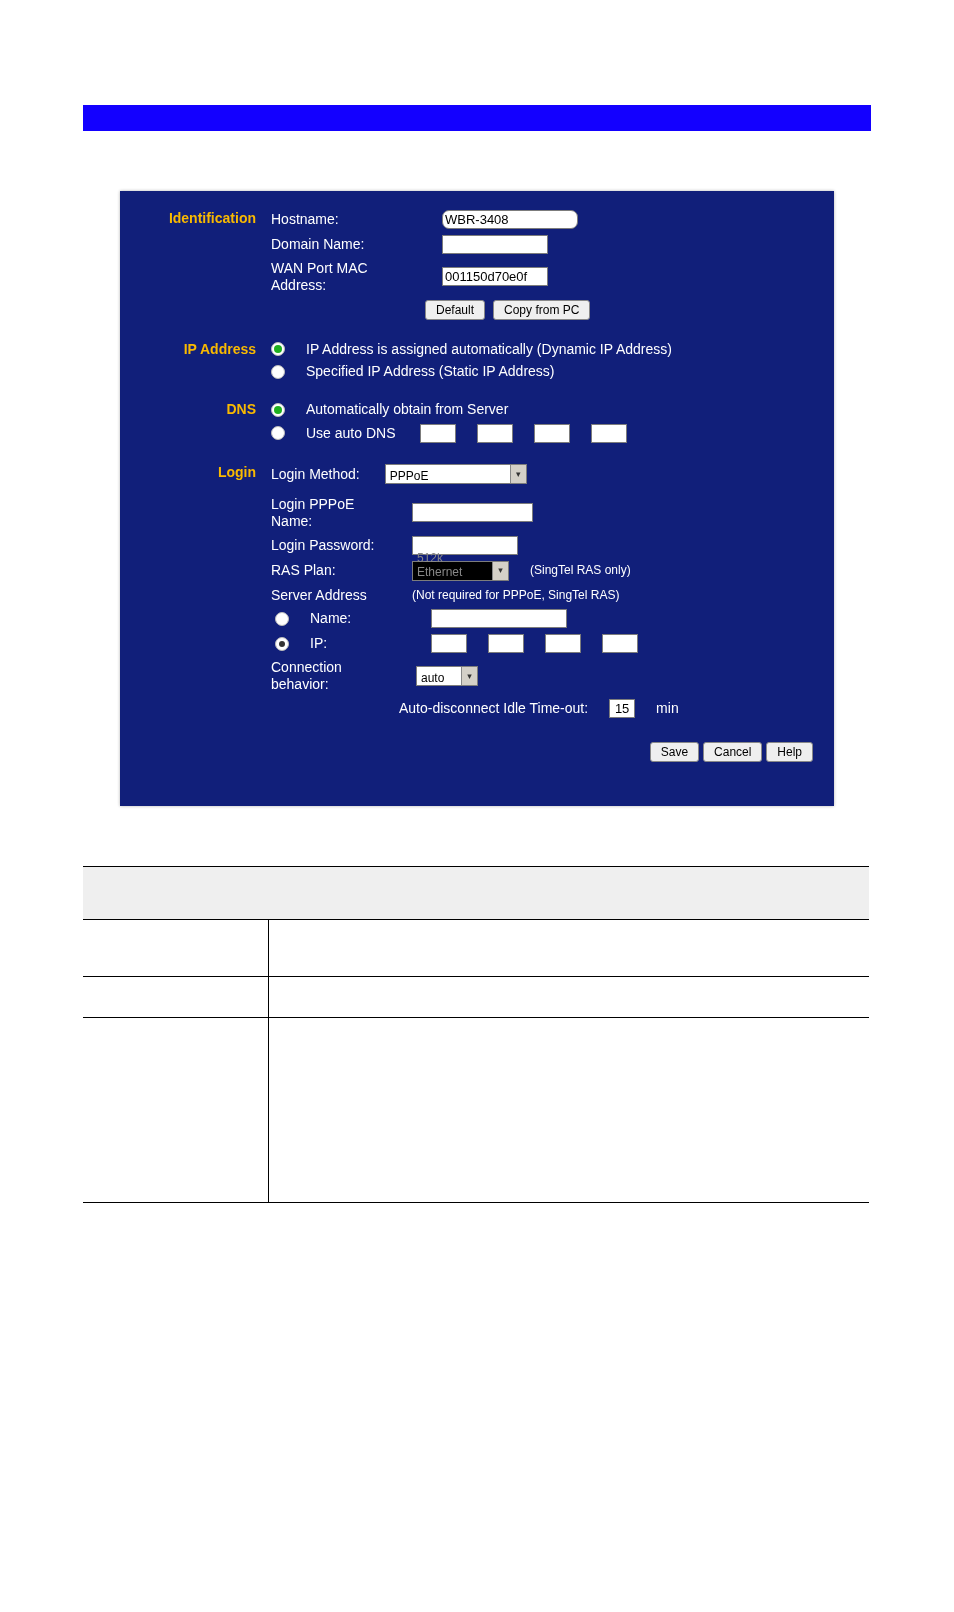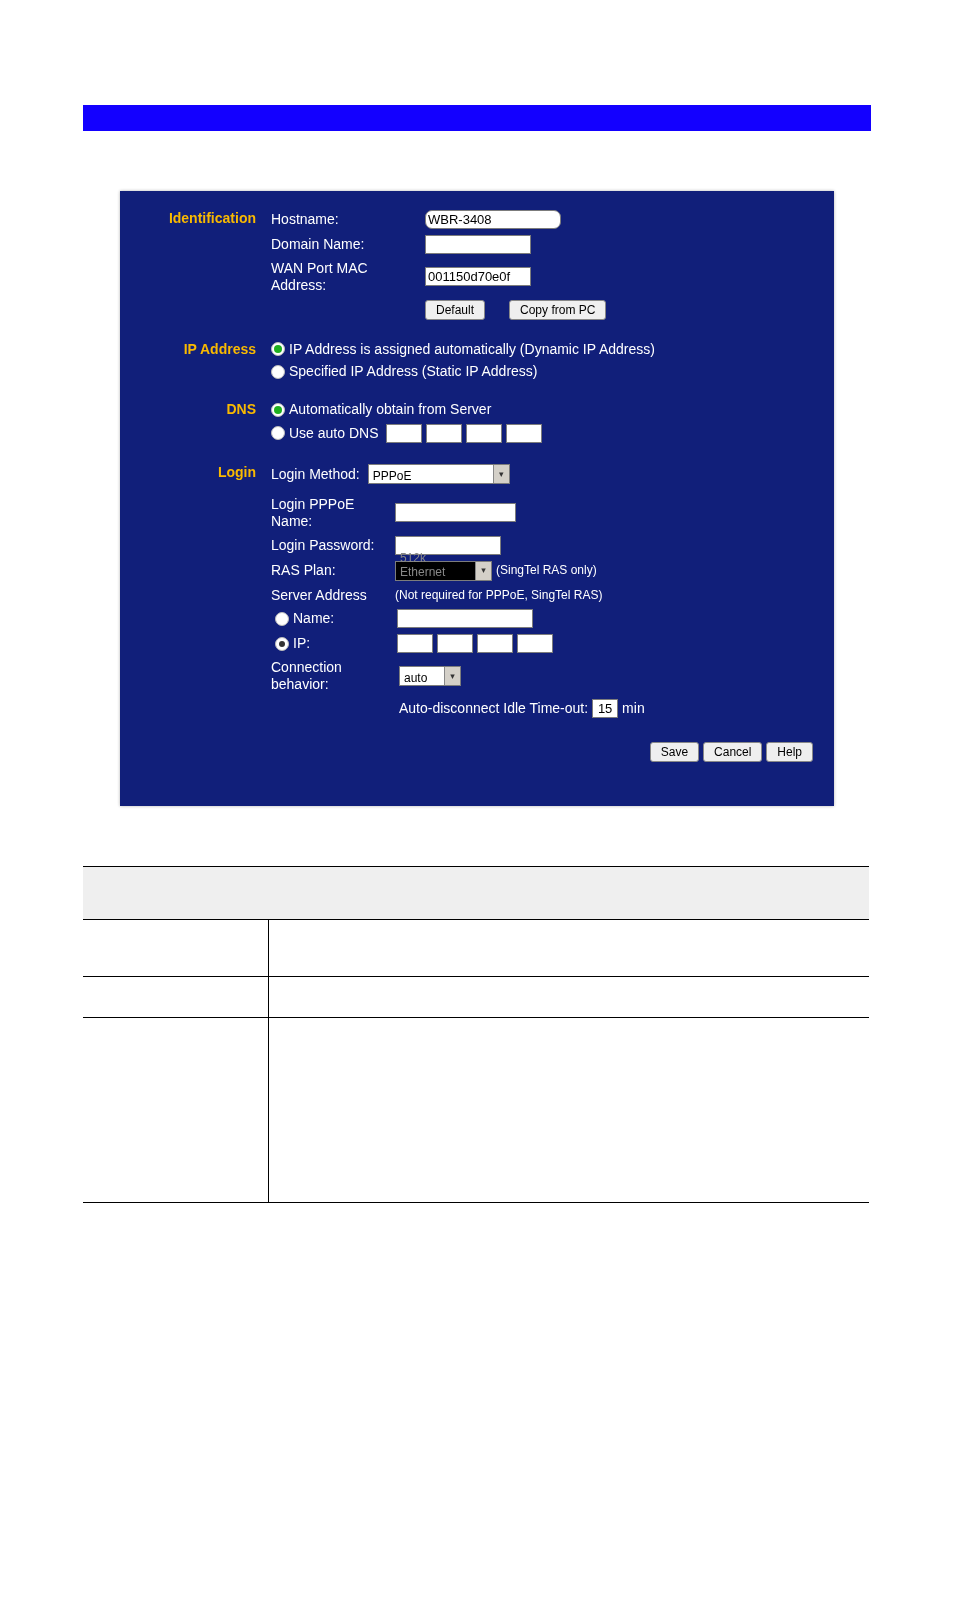--- a/index.html
+++ b/index.html
@@ -48,21 +48,21 @@
     font-weight: bold;
     text-align: right;
     padding-right: 14px;
     width: 115px;
     white-space: nowrap;
   }
   .field-row {
     display: flex;
     align-items: center;
     margin-bottom: 6px;
-    gap: 4px;
+    gap: 21px;
   }
   .field-lbl {
     display: inline-block;
   }
   .text-input {
     height: 17px;
     font-family: Arial, sans-serif;
     font-size: 13px;
     padding: 0 2px;
     border: 1px solid #7c7c7c;
@@ -178,21 +178,21 @@
           <input class="text-input" style="width: 130px; border-radius: 7px;" value="WBR-3408">
         </div>
         <div class="field-row">
           <span class="field-lbl" style="width:150px">Domain Name:</span>
           <input class="text-input" style="width: 100px;" value="">
         </div>
         <div class="field-row">
           <span class="field-lbl" style="width:150px">WAN Port MAC Address:</span>
           <input class="text-input" style="width: 100px; font-family: Liberation Sans, sans-serif;" value="001150d70e0f">
         </div>
-        <div class="field-row" style="margin-left:154px;gap:24px">
+        <div class="field-row" style="margin-left:154px;gap:8px">
           <button class="btn">Default</button>
           <button class="btn">Copy from PC</button>
         </div>
       </td>
     </tr>
 
     <tr>
       <td class="section-label">IP Address</td>
       <td>
         <div class="field-row">

